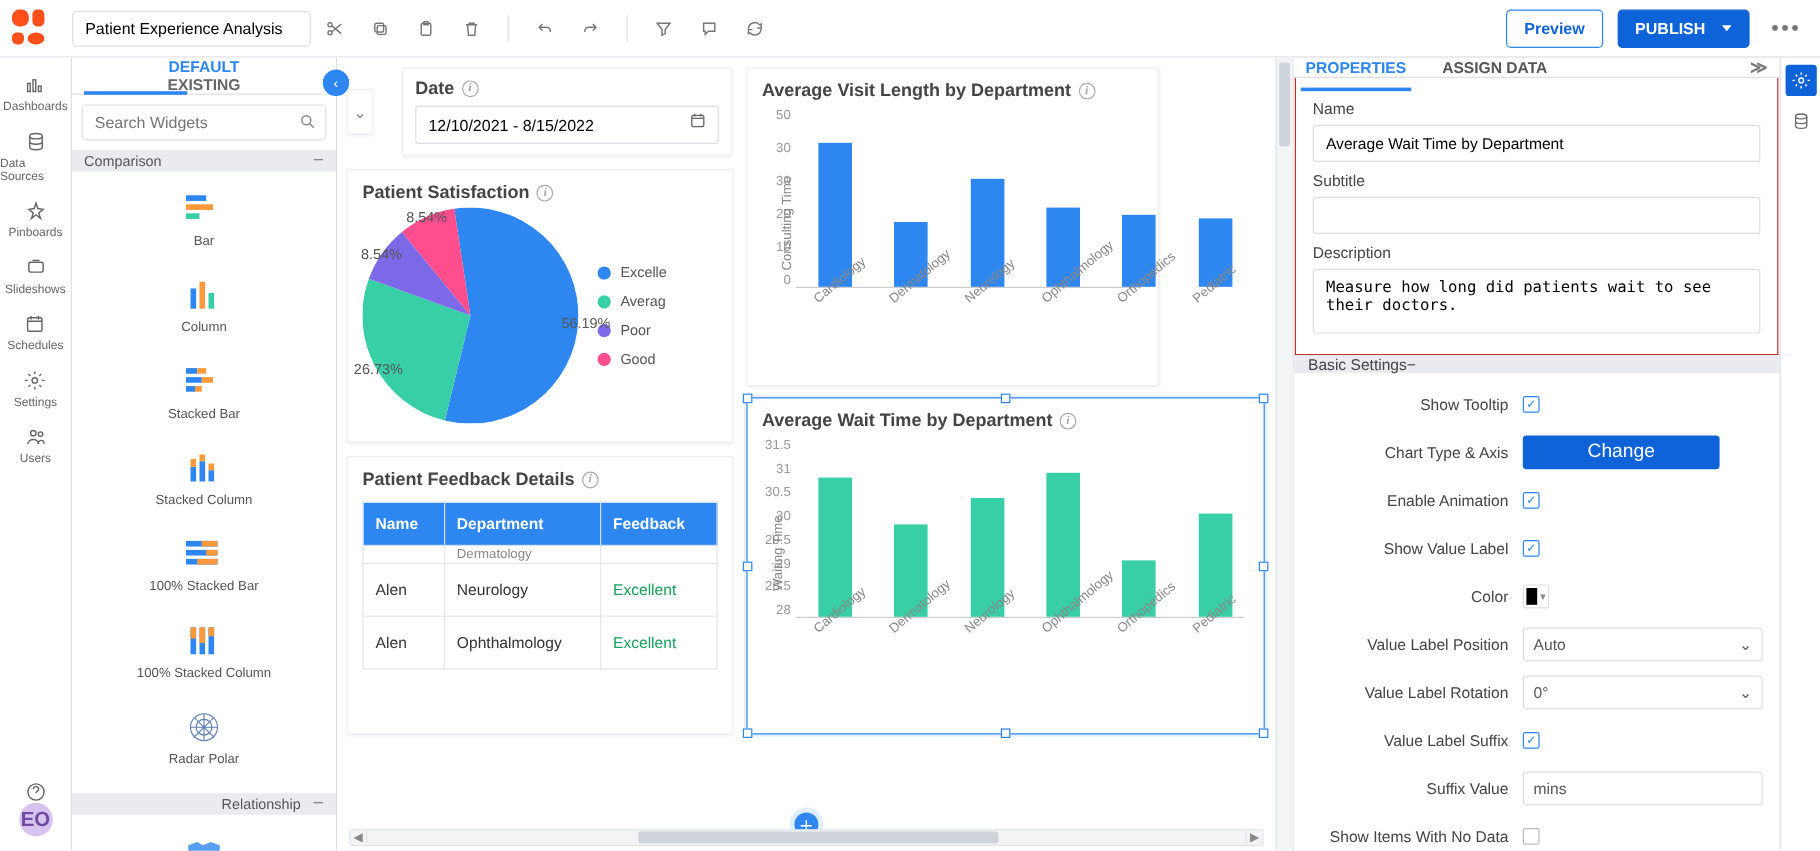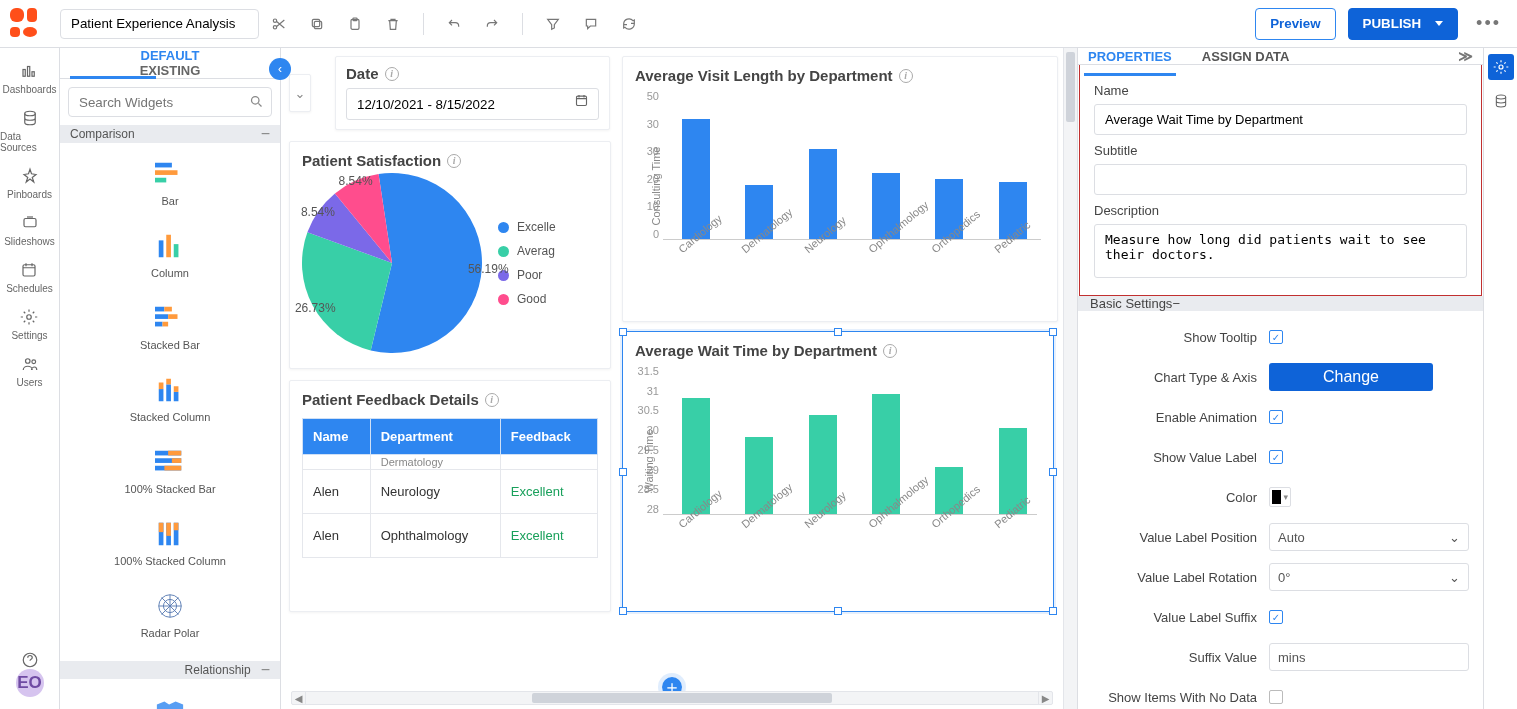--- a/index.html
+++ b/index.html
@@ -57,21 +57,21 @@
   .card .card-title{font-weight:700;font-size:15px;color:#444;display:flex;align-items:center;gap:6px;}
   .info{width:14px;height:14px;border:1.3px solid #aaa;border-radius:50%;display:inline-flex;align-items:center;justify-content:center;color:#aaa;font-size:10px;font-style:italic;font-family:Georgia,serif;}
   .dd{width:22px;height:38px;border:1px solid #eceef2;display:flex;align-items:center;justify-content:center;border-radius:2px;color:#888;cursor:pointer;}
   #date-card{left:46px;top:0;width:275px;height:74px;padding:8px 10px;}
   #date-card .dd-row{display:flex;align-items:center;gap:6px;margin-top:6px;}
   #date-card input{flex:1;height:32px;border:1px solid var(--bd);border-radius:3px;padding:0 30px 0 10px;}
   #cal-ic{position:absolute;right:20px;bottom:18px;color:#666;}
   #dd-left{left:0;top:18px;}
   #satisfaction{left:0;top:85px;width:322px;height:228px;padding:10px 12px 6px;}
   #feedback{left:0;top:324px;width:322px;height:232px;padding:10px 12px;}
-  #visit{left:333px;top:0;width:436px;height:266px;padding:10px 12px;}
+  #visit{left:333px;top:0;width:344px;height:266px;padding:10px 12px;}
   #wait{left:333px;top:275px;width:432px;height:281px;padding:10px 12px;border:1.5px solid var(--blue);box-shadow:0 0 0 2px rgba(46,134,240,.12);}
   .handle{position:absolute;width:8px;height:8px;background:#fff;border:1.5px solid var(--blue);}
   .handle.tl{top:-4px;left:-4px;} .handle.tr{top:-4px;right:-4px;} .handle.bl{bottom:-4px;left:-4px;} .handle.br{bottom:-4px;right:-4px;}
   .handle.tm{top:-4px;left:50%;margin-left:-4px;} .handle.bm{bottom:-4px;left:50%;margin-left:-4px;}
   .handle.lm{left:-4px;top:50%;margin-top:-4px;} .handle.rm{right:-4px;top:50%;margin-top:-4px;}
   .fab{position:absolute;left:50%;bottom:4px;width:28px;height:28px;margin-left:-14px;background:var(--blue);border-radius:50%;color:#fff;display:flex;align-items:center;justify-content:center;font-size:18px;border:4px solid rgba(46,134,240,.15);background-clip:padding-box;}
   
   .pie-wrap{display:flex;align-items:center;gap:16px;margin-top:4px;}
   .legend{display:flex;flex-direction:column;gap:10px;font-size:12px;color:#555;}
   .legend .row{display:flex;align-items:center;gap:8px;}

